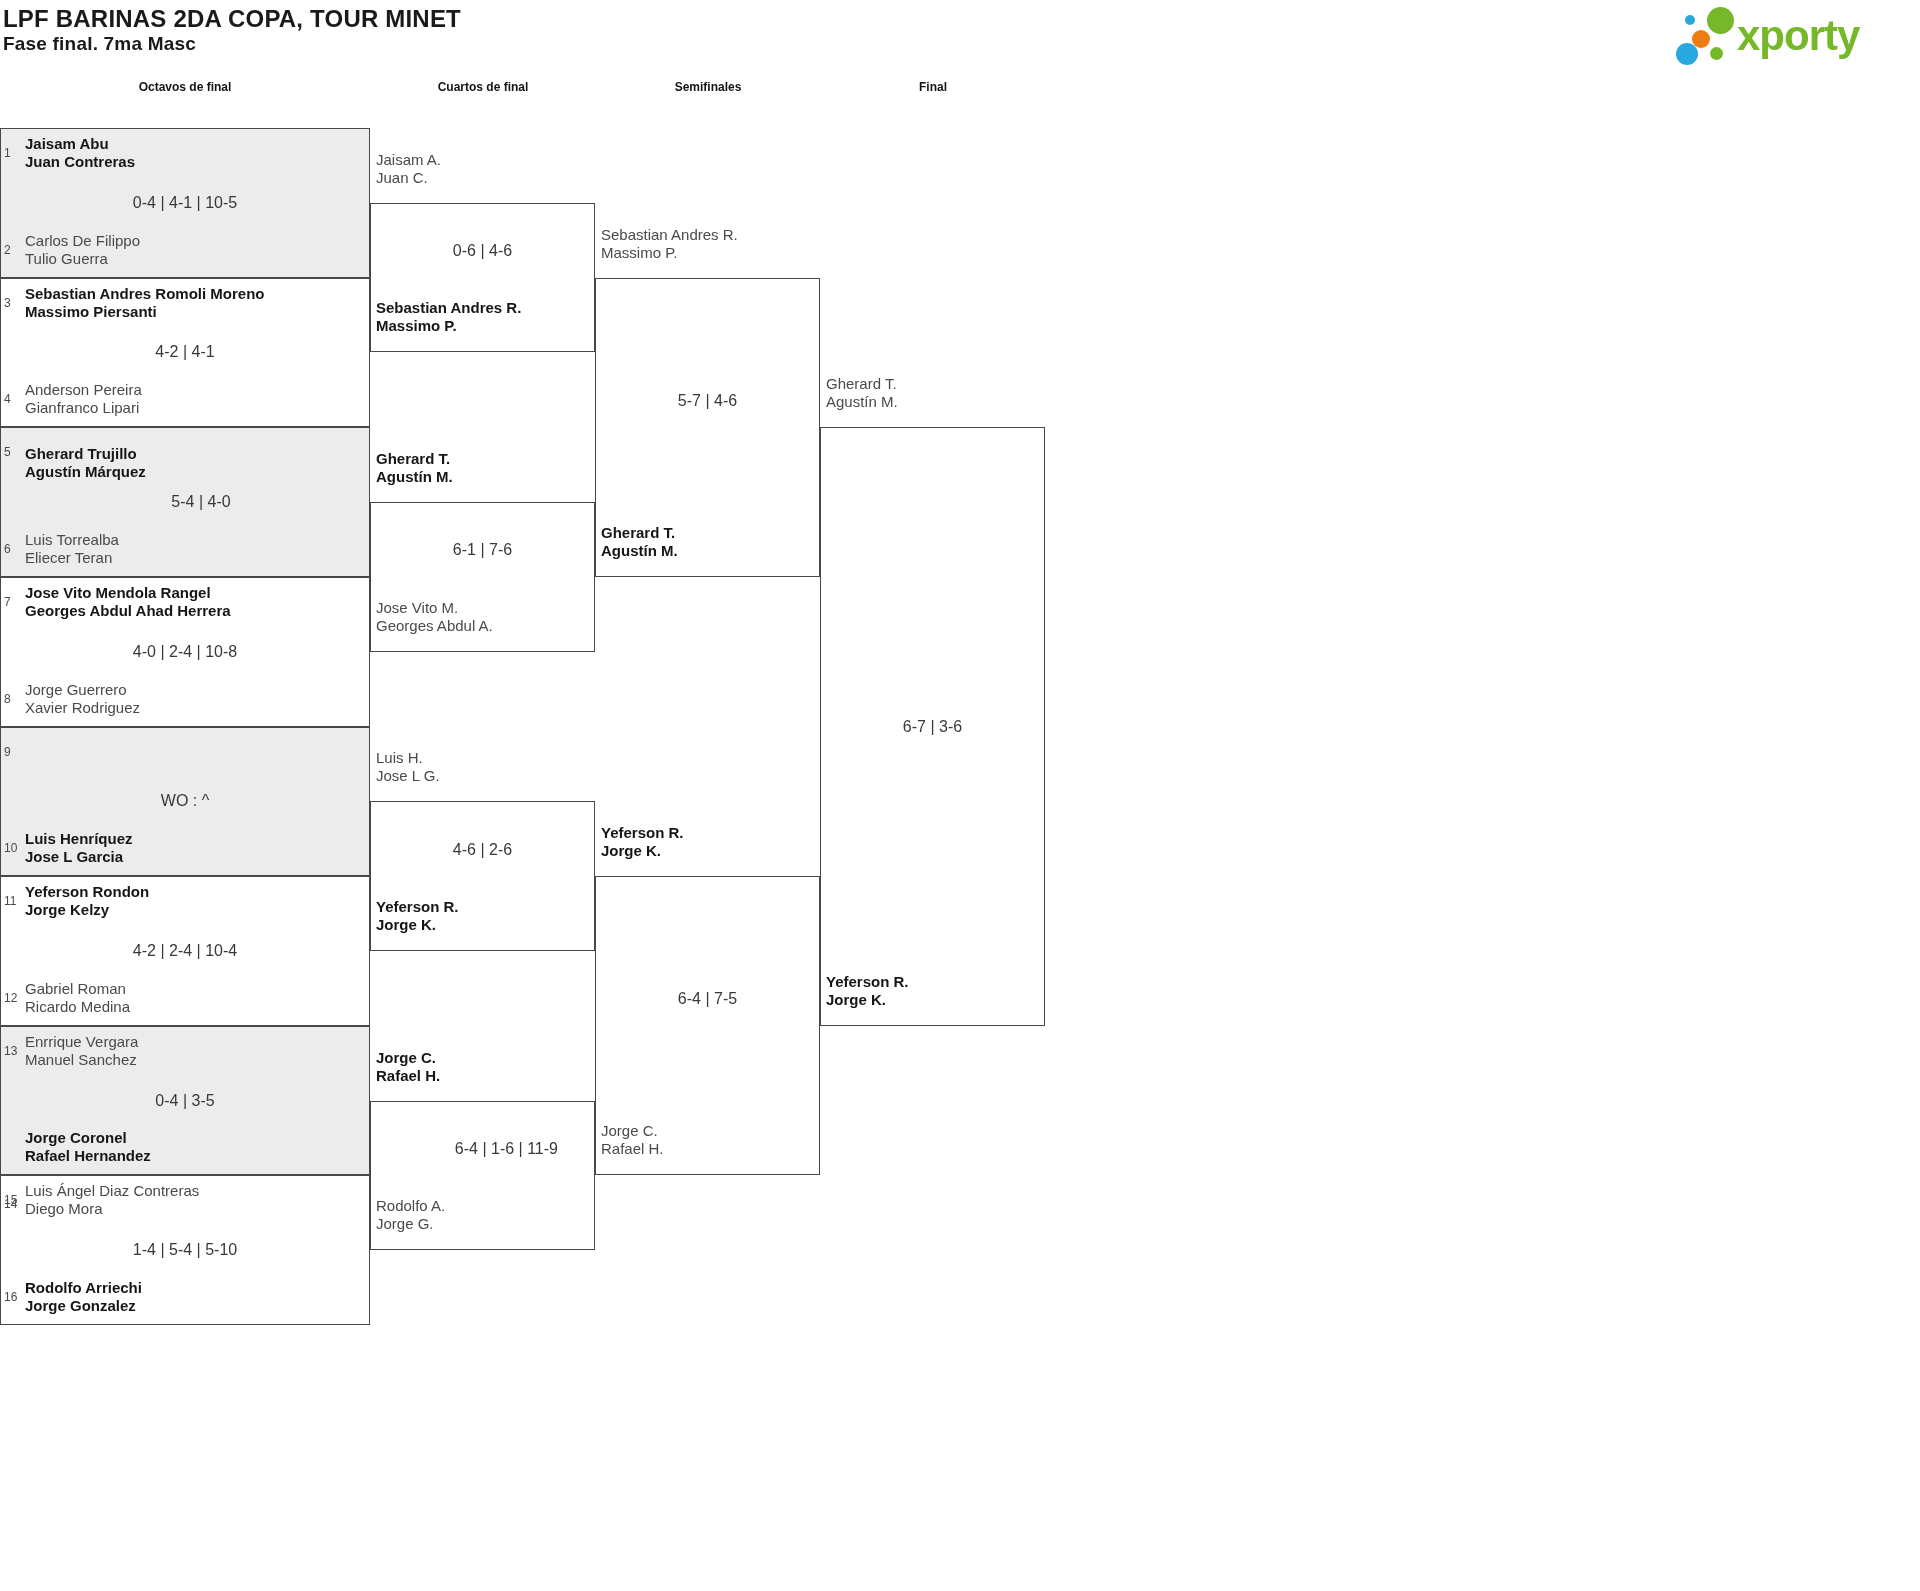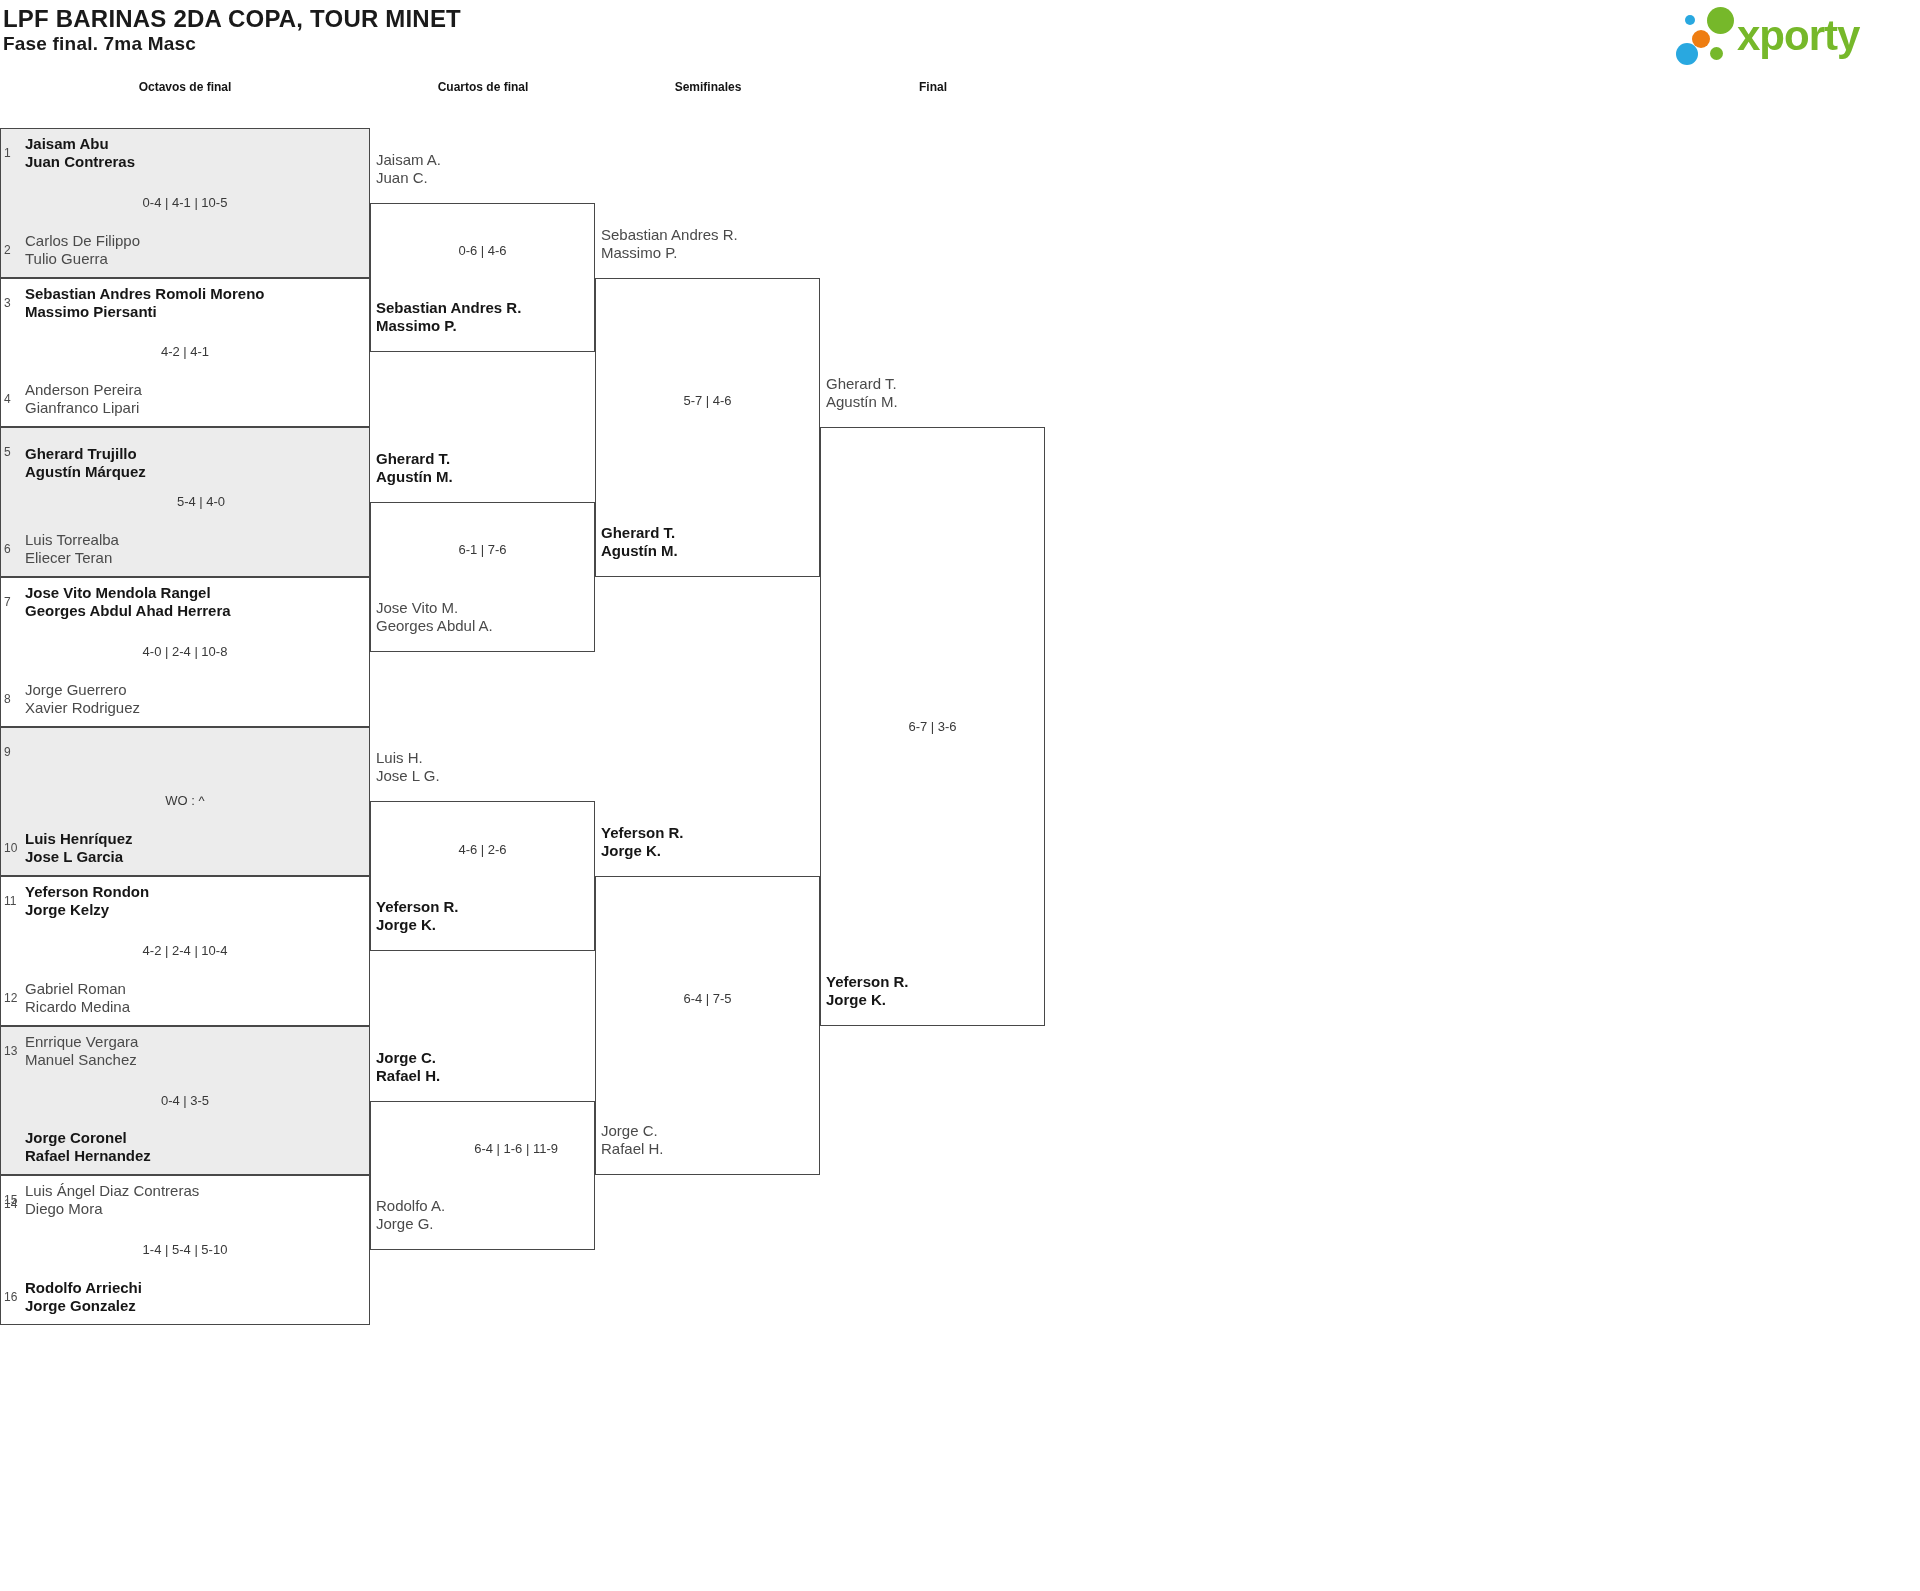--- a/index.html
+++ b/index.html
@@ -21,21 +21,21 @@
     font-size:12px;font-weight:600;color:#141414;white-space:nowrap;
   }
   .hdr-0{left:185px}.hdr-1{left:483px}.hdr-2{left:708px}.hdr-3{left:933px}
 
   
   #bracket{position:absolute;left:0;top:0;width:1920px;height:1591px;}
   .box{position:absolute;border:1px solid #484848;box-sizing:border-box;background:transparent;}
   .box.gray{background:#ececec;}
   .team{position:absolute;font-size:15px;line-height:18px;color:#4a4a4a;white-space:nowrap;}
   .team.w{font-weight:700;color:#161616;}
-  .score{position:absolute;font-size:13px;line-height:20px;color:#383838;text-align:center;white-space:nowrap;}
+  .score{position:absolute;font-size:16px;line-height:20px;color:#383838;text-align:center;white-space:nowrap;}
   .seed{position:absolute;font-size:12px;line-height:14px;color:#4a4a4a;}
 
   
   .logo{position:absolute;left:1670px;top:0;width:250px;height:70px;}
   .logo .dot{position:absolute;border-radius:50%;}
   .dot-blue-sm {left:15px;top:15px;width:10px;height:10px;background:#29a8e0;}
   .dot-green-lg{left:37px;top:7px; width:27px;height:27px;background:#76b82a;}
   .dot-orange  {left:22px;top:30px;width:18px;height:18px;background:#ee7d11;}
   .dot-blue-lg {left:6px; top:43px;width:22px;height:22px;background:#29a8e0;}
   .dot-green-sm{left:40px;top:47px;width:13px;height:13px;background:#76b82a;}

